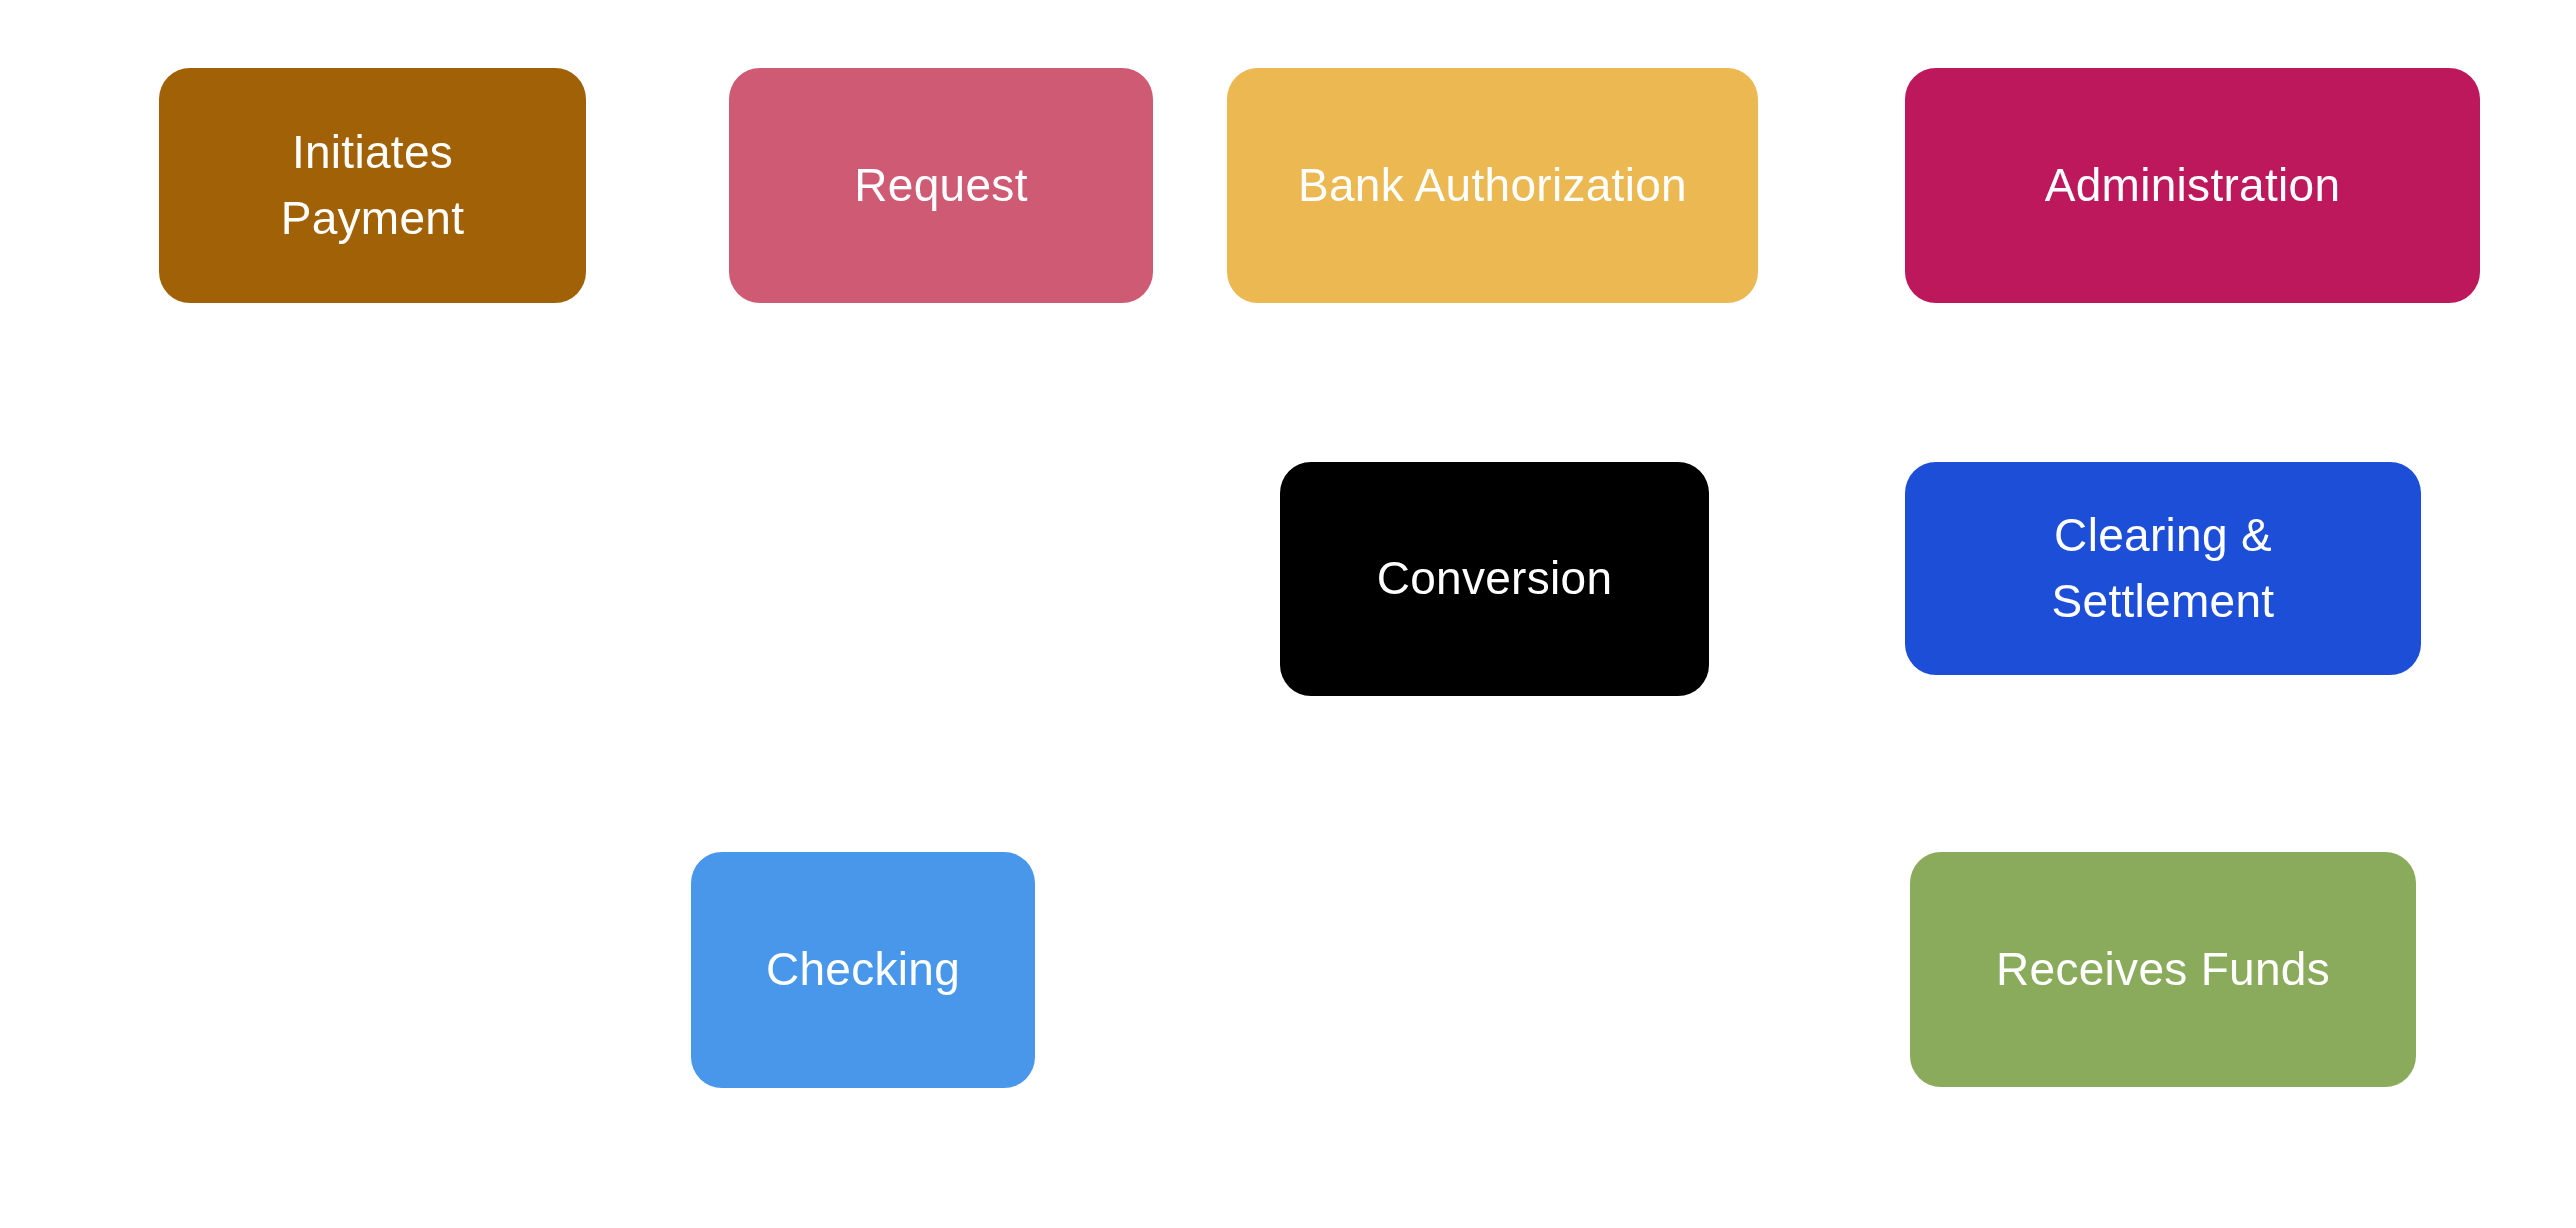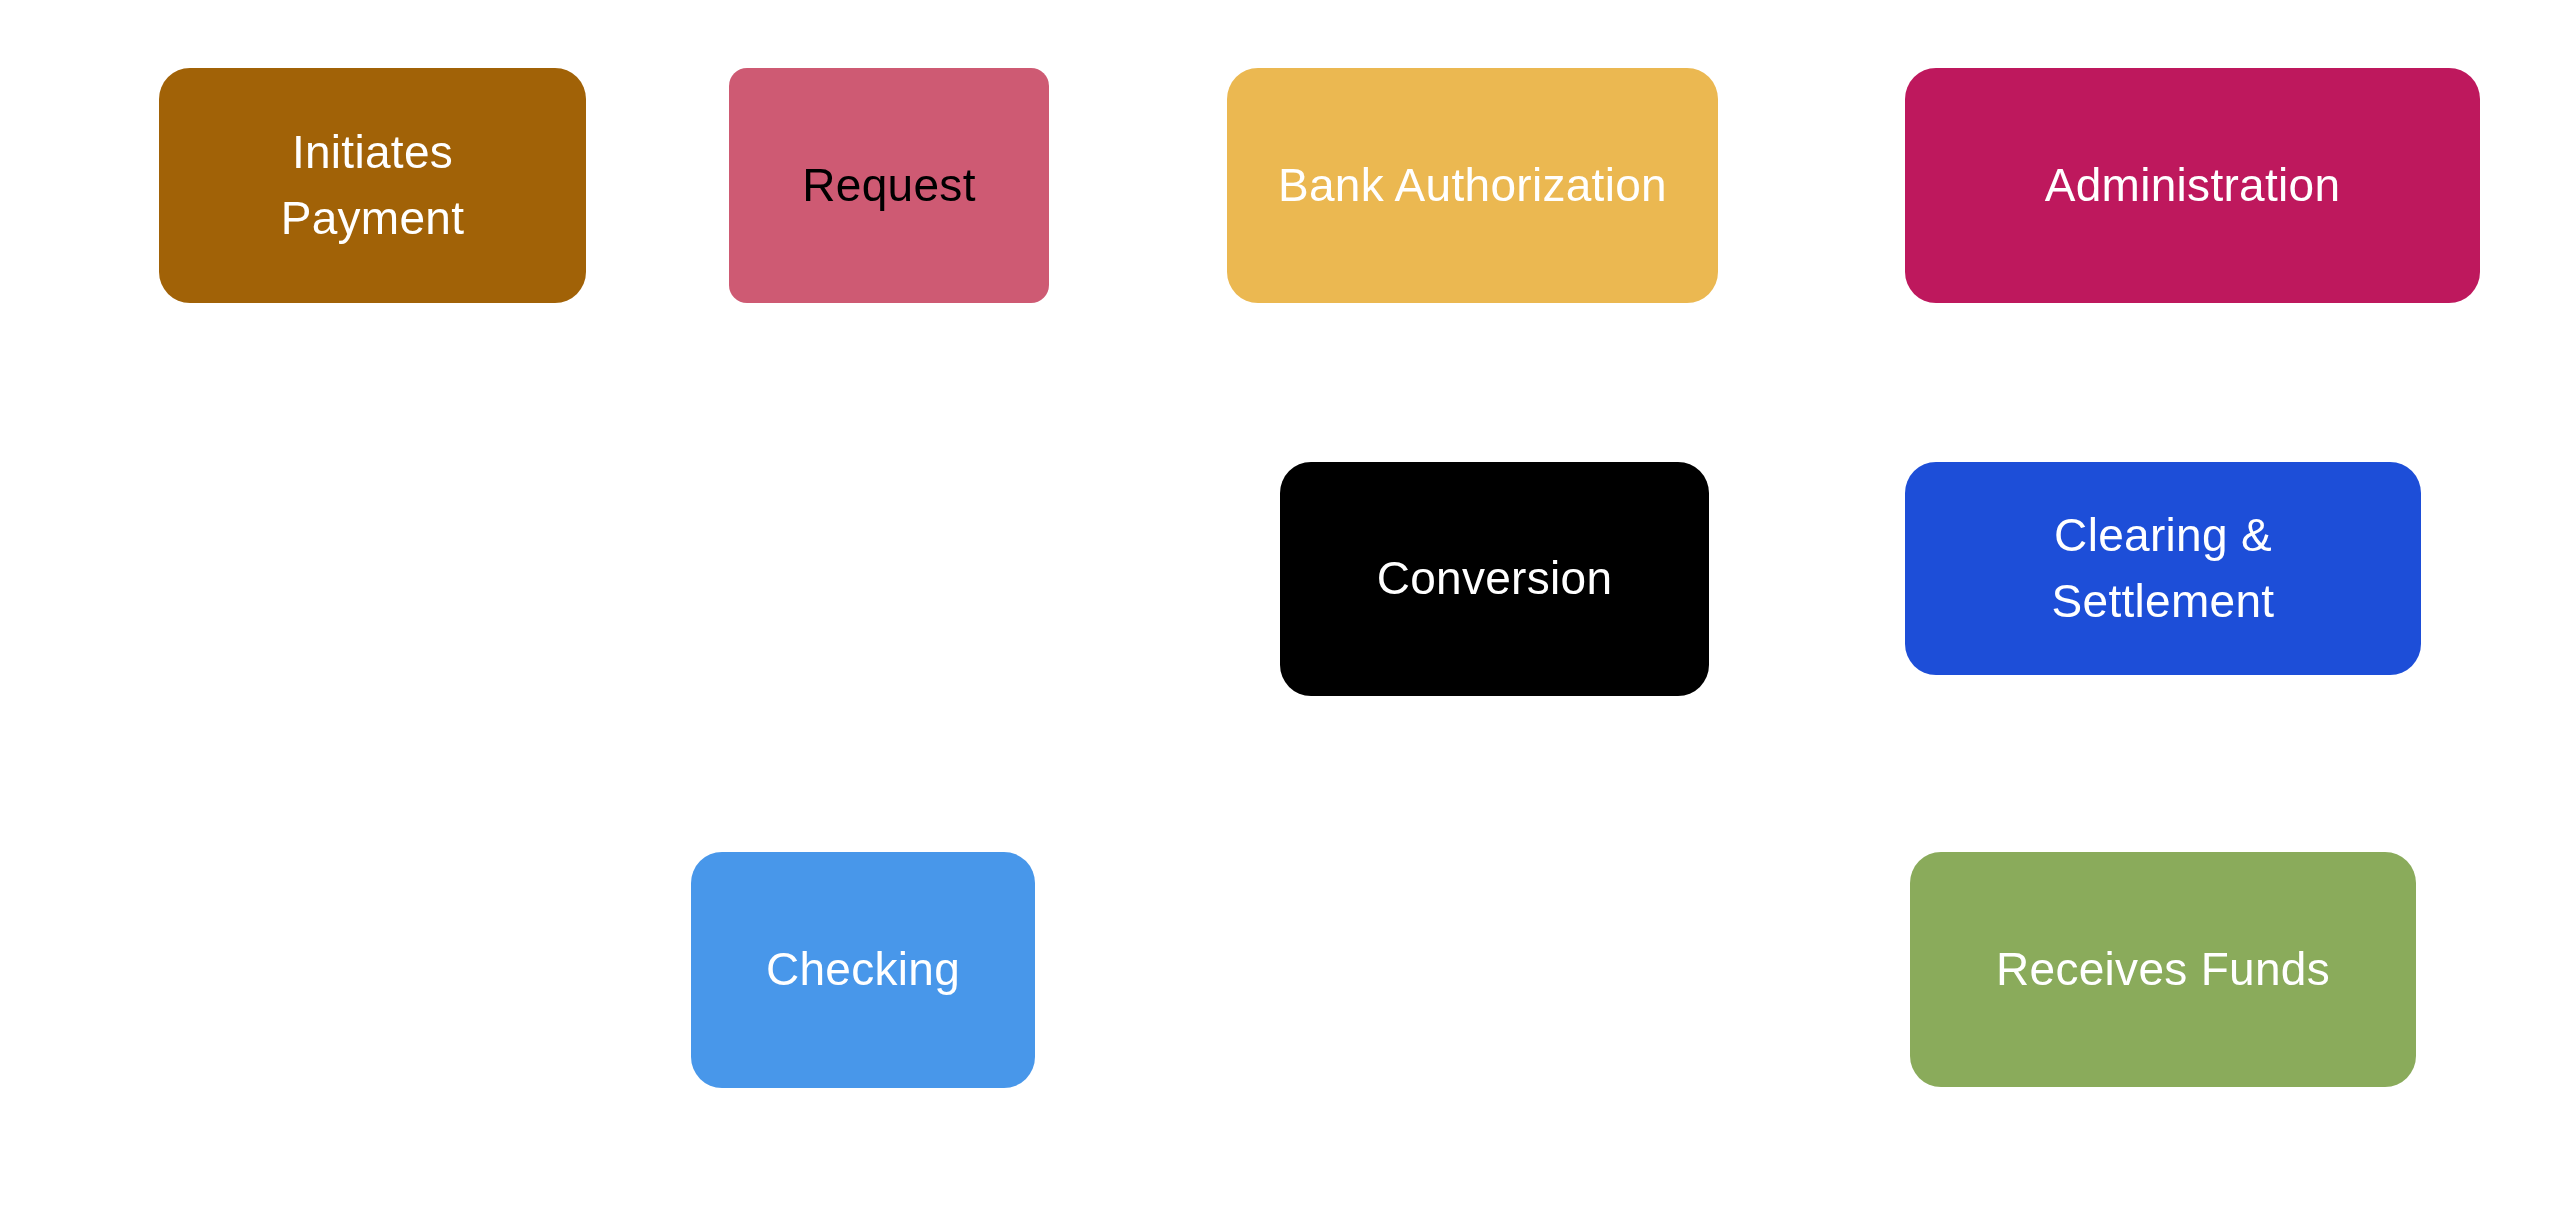--- a/index.html
+++ b/index.html
@@ -35,24 +35,24 @@
   }
 </style>
 </head>
 <body>
 
 <div class="canvas">
   <div id="nodes">
       <div class="node" style="left: 159px; top: 68px; width: 427px; height: 235px; background: #a16207; color: rgb(255, 255, 255);">
         <span class="node-label">Initiates Payment</span>
       </div>
-      <div class="node" style="left: 729px; top: 68px; width: 320px; height: 235px; background: rgb(206, 90, 115); color: #000000; border-radius: 18px;">
+      <div class="node" style="left: 729px; top: 68px; width: 424px; height: 235px; background: rgb(206, 90, 115); color: #ffffff;">
         <span class="node-label">Request</span>
       </div>
-      <div class="node" style="left: 1227px; top: 68px; width: 491px; height: 235px; background: rgb(235, 184, 81); color: rgb(255, 255, 255);">
+      <div class="node" style="left: 1227px; top: 68px; width: 531px; height: 235px; background: rgb(235, 184, 81); color: rgb(255, 255, 255);">
         <span class="node-label">Bank Authorization</span>
       </div>
       <div class="node" style="left: 1905px; top: 68px; width: 575px; height: 235px; background: #be185d; color: rgb(255, 255, 255);">
         <span class="node-label">Administration</span>
       </div>
       <div class="node" style="left: 1280px; top: 462px; width: 429px; height: 234px; background: #000000; color: rgb(255, 255, 255);">
         <span class="node-label">Conversion</span>
       </div>
       <div class="node" style="left: 1905px; top: 462px; width: 516px; height: 213px; background: #1d4ed8; color: rgb(255, 255, 255);">
         <span class="node-label">Clearing &amp; Settlement</span>

